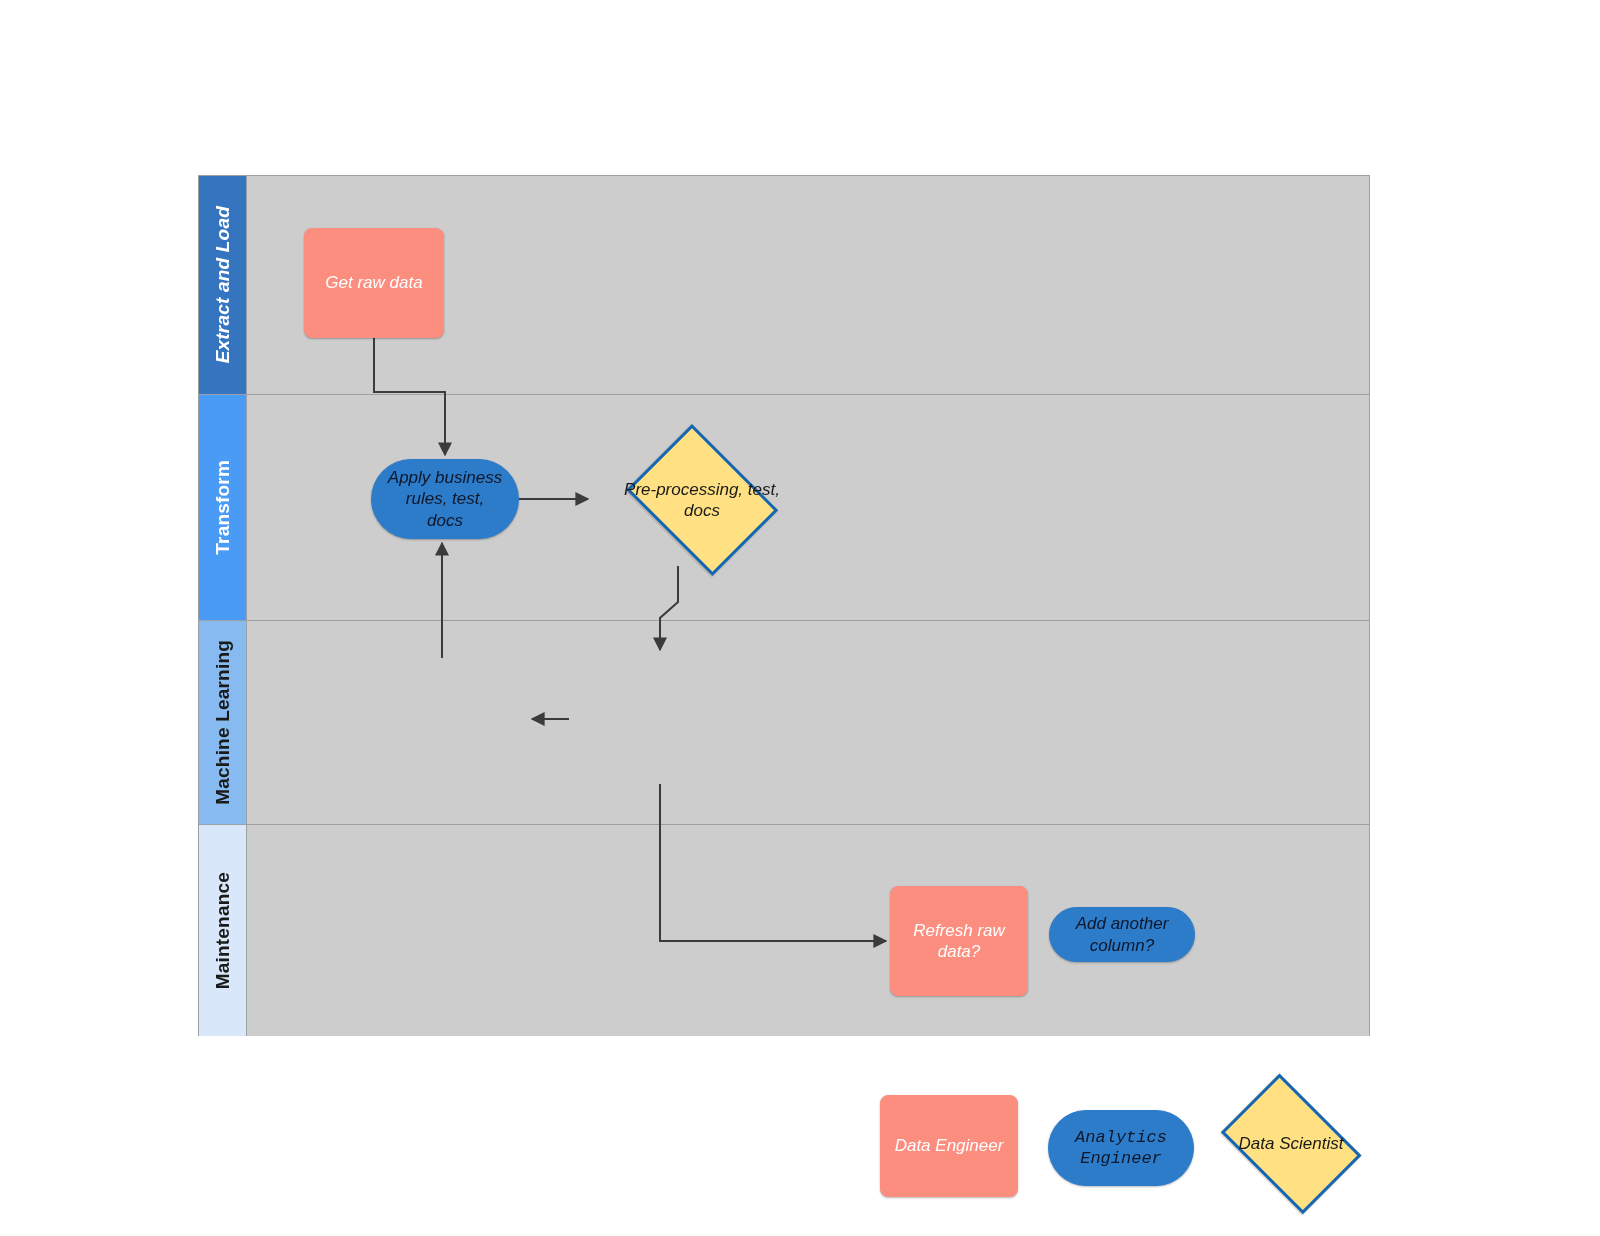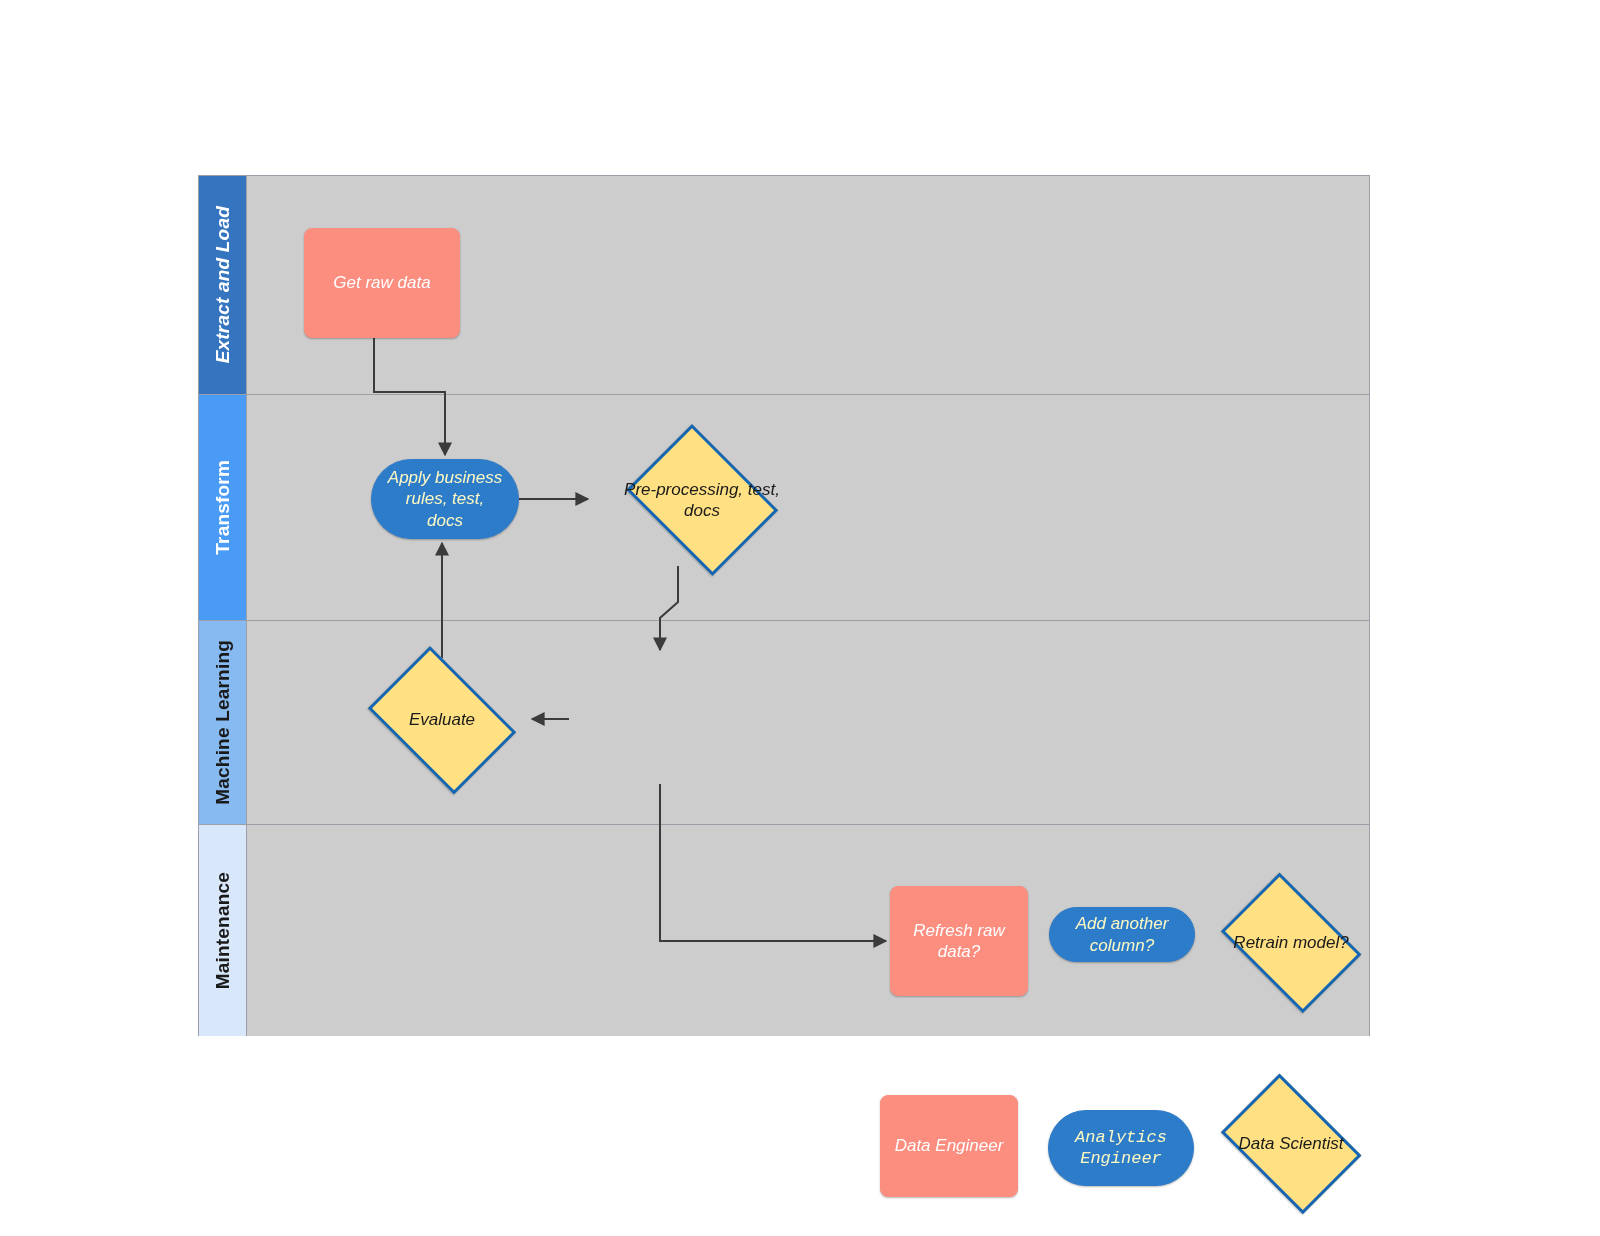--- a/index.html
+++ b/index.html
@@ -85,21 +85,21 @@
     border: 1px solid #fc8e80;
     border-radius: 8px;
     color: #ffffff;
     box-shadow: 0 1px 2px rgba(0,0,0,0.28);
   }
 
   .shape-stadium {
     background: #2d7cca;
     border: 1px solid #2d7cca;
     border-radius: 999px;
-    color: #fef9c3;
+    color: #0f172a;
     box-shadow: 0 1px 2px rgba(0,0,0,0.28);
   }
 
   .shape-diamond {
     background: transparent;
     border: none;
     color: #1a1a1a;
   }
   .shape-diamond .dia-bg {
     position: absolute;
@@ -187,51 +187,43 @@
 
     <path d="M 678 566 L 678 602 L 660 618 L 660 650" fill="none" stroke="#3b3b3b" stroke-width="2" marker-end="url(#arrow)"></path>
 
     <path d="M 569 719 L 532 719" fill="none" stroke="#3b3b3b" stroke-width="2" marker-end="url(#arrow)"></path>
 
     <path d="M 442 658 L 442 543" fill="none" stroke="#3b3b3b" stroke-width="2" marker-end="url(#arrow)"></path>
 
     <path d="M 660 784 L 660 941 L 886 941" fill="none" stroke="#3b3b3b" stroke-width="2" marker-end="url(#arrow)"></path>
   </svg>
 
-  <div class="node shape-rect" style="left:304px;top:228px;width:156px;height:110px;">
+  <div class="node shape-rect" style="left:304px;top:228px;width:140px;height:110px;">
     <span>Get raw data</span>
   </div>
 
   <div class="node shape-stadium" style="left:371px;top:459px;width:148px;height:80px;">
     <span style="padding:0 14px;">Apply business rules, test, docs</span>
   </div>
 
   <div class="node shape-diamond" style="left:616px;top:434px;width:172px;height:132px;">
     <div class="dia-bg"></div>
     <span class="dia-label">Pre-processing, test, docs</span>
   </div>
 
-  <div class="node shape-diamond" style="left:356px;top:658px;width:172px;height:124px;">
-    <div class="dia-bg"></div>
-    <span class="dia-label">Evaluate</span>
-  </div>
 
 
   <div class="node shape-rect" style="left:890px;top:886px;width:138px;height:110px;">
     <span style="padding:0 12px;">Refresh raw data?</span>
   </div>
 
   <div class="node shape-stadium" style="left:1049px;top:907px;width:146px;height:55px;">
     <span style="padding:0 18px;">Add another column?</span>
   </div>
 
-  <div class="node shape-diamond" style="left:1209px;top:884px;width:164px;height:118px;">
-    <div class="dia-bg"></div>
-    <span class="dia-label" style="width:180px;">Retrain model?</span>
-  </div>
 
   <div class="legend">
 
     <div class="node shape-rect" style="left:0px;top:10px;width:138px;height:102px;">
       <span>Data Engineer</span>
     </div>
 
     <div class="node shape-stadium" style="left:168px;top:25px;width:146px;height:76px;font-family:Liberation Mono, monospace;">
       <span style="padding:0 24px;">Analytics Engineer</span>
     </div>

